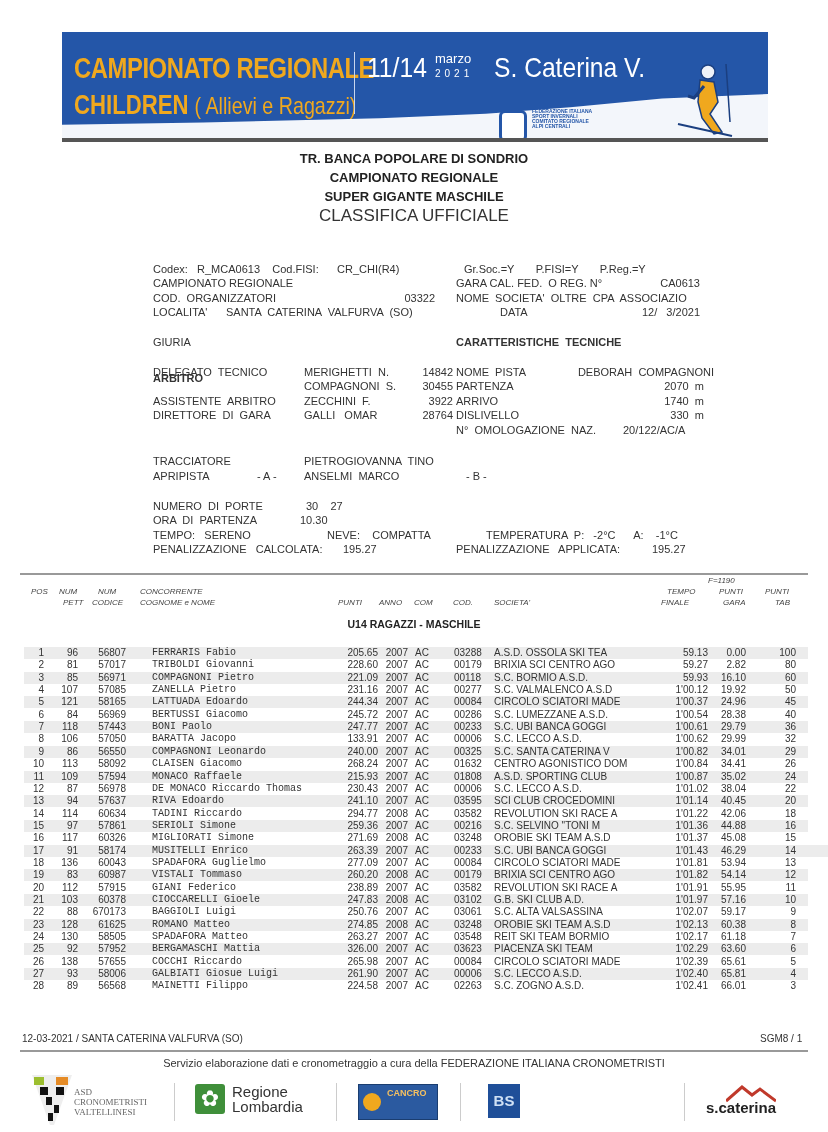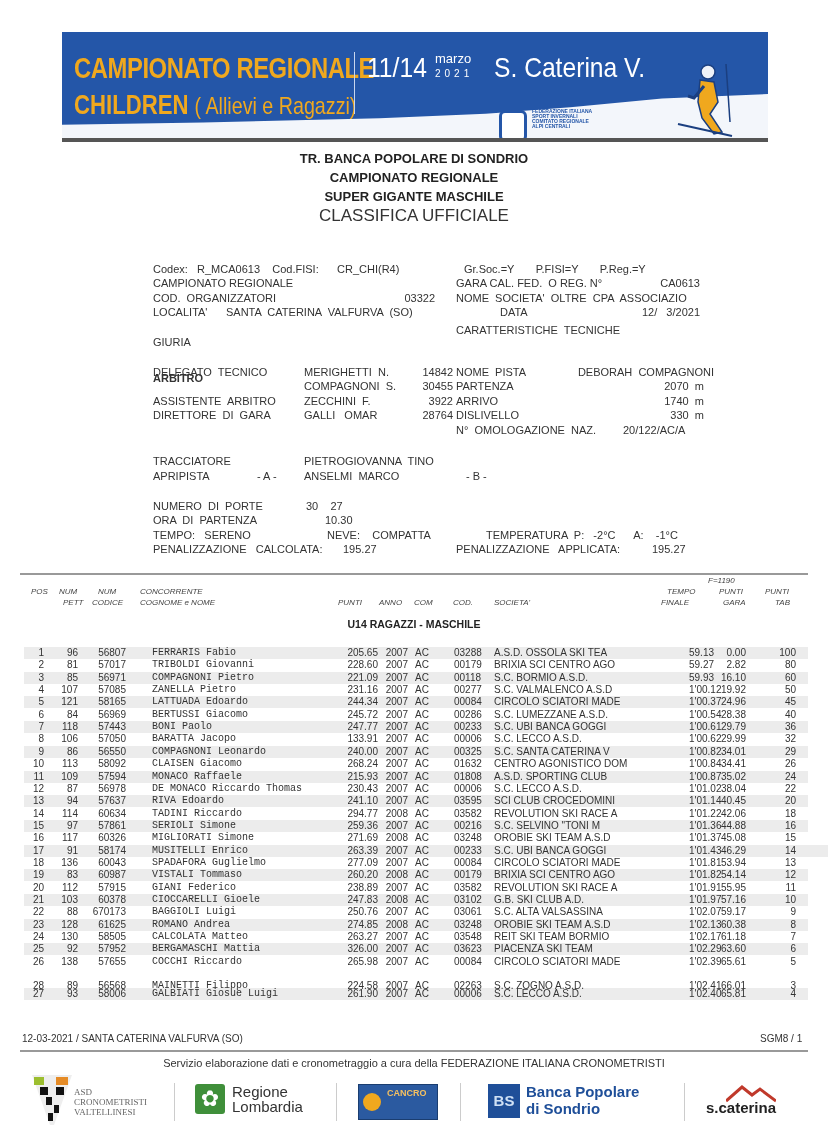--- a/index.html
+++ b/index.html
@@ -40,21 +40,21 @@
   .row span { position:absolute; top:0; line-height:12px; white-space:nowrap; }
   .c-pos { left:0; width:20px; text-align:right; }
   .c-pett { left:30px; width:24px; text-align:right; }
   .c-cod { left:60px; width:42px; text-align:right; }
   .c-name { left:128px;font-family:Liberation Mono, monospace; }
   .c-punti { left:306px; width:48px; text-align:right; }
   .c-anno { left:358px; width:26px; text-align:right; }
   .c-com { left:391px; }
   .c-soccod { left:430px; }
   .c-soc { left:470px; }
-  .c-time { left:665px; width:44px; }
+  .c-time { left:640px; width:44px; text-align:right; }
   .c-gara { left:686px; width:36px; text-align:right; }
   .c-tab { left:744px; width:28px; text-align:right; }
 
   #rule2 { left:20px; top:1050px; width:788px; height:2px; background:#999; }
   .foot { font-size:10px; color:#333; }
 
   
   .logo { position:absolute; top:1075px; height:50px; }
   .vsep { position:absolute; top:1083px; width:1px; height:38px; background:#ccc; }
 </style>
@@ -94,21 +94,21 @@
 <div class="abs info r" style="left:620px; width:80px; top:277px;">CA0613</div>
 <div class="abs info" style="left:153px; top:292px;">COD.  ORGANIZZATORI</div>
 <div class="abs info r" style="left:380px; width:55px; top:292px;">03322</div>
 <div class="abs info" style="left:456px; top:292px;">NOME  SOCIETA'  OLTRE  CPA  ASSOCIAZIO</div>
 <div class="abs info" style="left:153px; top:306px;">LOCALITA'</div>
 <div class="abs info" style="left:226px; top:306px;">SANTA  CATERINA  VALFURVA  (SO)</div>
 <div class="abs info" style="left:456px; top:306px;padding-left:44px;">DATA</div>
 <div class="abs info r" style="left:600px; width:100px; top:306px;">12/   3/2021</div>
 
 <div class="abs info" style="left:153px; top:336px;">GIURIA</div>
-<div class="abs info" style="left:456px; top:324px;">CARATTERISTICHE  TECNICHE</div>
+<div class="abs info" style="left:456px; top:336px;font-weight:bold;">CARATTERISTICHE  TECNICHE</div>
 
 <div class="abs info" style="left:153px; top:366px;">DELEGATO  TECNICO</div>
 <div class="abs info" style="left:304px; top:366px;">MERIGHETTI  N.</div>
 <div class="abs info r" style="left:405px; width:48px; top:366px;">14842</div>
 <div class="abs info" style="left:153px; top:372px;font-weight:bold;">ARBITRO</div>
 <div class="abs info" style="left:304px; top:380px;">COMPAGNONI  S.</div>
 <div class="abs info r" style="left:405px; width:48px; top:380px;">30455</div>
 <div class="abs info" style="left:153px; top:395px;">ASSISTENTE  ARBITRO</div>
 <div class="abs info" style="left:304px; top:395px;">ZECCHINI  F.</div>
 <div class="abs info r" style="left:405px; width:48px; top:395px;">3922</div>
@@ -130,21 +130,21 @@
 <div class="abs info" style="left:153px; top:455px;">TRACCIATORE</div>
 <div class="abs info" style="left:304px; top:455px;">PIETROGIOVANNA  TINO</div>
 <div class="abs info" style="left:153px; top:470px;">APRIPISTA</div>
 <div class="abs info" style="left:257px; top:470px;">- A -</div>
 <div class="abs info" style="left:304px; top:470px;">ANSELMI  MARCO</div>
 <div class="abs info" style="left:466px; top:470px;">- B -</div>
 
 <div class="abs info" style="left:153px; top:500px;">NUMERO  DI  PORTE</div>
 <div class="abs info" style="left:306px; top:500px;">30    27</div>
 <div class="abs info" style="left:153px; top:514px;">ORA  DI  PARTENZA</div>
-<div class="abs info" style="left:325px; top:514px;">10.30</div>
+<div class="abs info" style="left:300px; top:514px;">10.30</div>
 <div class="abs info" style="left:153px; top:529px;">TEMPO:   SERENO</div>
 <div class="abs info" style="left:327px; top:529px;">NEVE:    COMPATTA</div>
 <div class="abs info" style="left:486px; top:529px;">TEMPERATURA  P:   -2°C      A:    -1°C</div>
 <div class="abs info" style="left:153px; top:543px;">PENALIZZAZIONE   CALCOLATA:</div>
 <div class="abs info" style="left:343px; top:543px;">195.27</div>
 <div class="abs info" style="left:456px; top:543px;">PENALIZZAZIONE   APPLICATA:</div>
 <div class="abs info" style="left:652px; top:543px;">195.27</div>
 
 <div id="rule1" class="abs"></div>
 <div class="abs hdr" style="left:31px; top:587px;">POS</div>
@@ -475,35 +475,35 @@
       <span class="c-soccod">03061</span>
       <span class="c-soc">S.C.   ALTA  VALSASSINA</span>
       <span class="c-time">1'02.07</span>
       <span class="c-gara">59.17</span>
       <span class="c-tab">9</span>
     </div>
     <div class="row shade" style="top: 918.7px;">
       <span class="c-pos">23</span>
       <span class="c-pett">128</span>
       <span class="c-cod">61625</span>
-      <span class="c-name">ROMANO  Andrea</span>
+      <span class="c-name">ROMANO  Matteo</span>
       <span class="c-punti">274.85</span>
       <span class="c-anno">2008</span>
       <span class="c-com">AC</span>
       <span class="c-soccod">03248</span>
       <span class="c-soc">OROBIE  SKI  TEAM  A.S.D</span>
       <span class="c-time">1'02.13</span>
       <span class="c-gara">60.38</span>
       <span class="c-tab">8</span>
     </div>
     <div class="row" style="top: 931.05px;">
       <span class="c-pos">24</span>
       <span class="c-pett">130</span>
       <span class="c-cod">58505</span>
-      <span class="c-name">CALCOLATA  Matteo</span>
+      <span class="c-name">SPADAFORA  Matteo</span>
       <span class="c-punti">263.27</span>
       <span class="c-anno">2007</span>
       <span class="c-com">AC</span>
       <span class="c-soccod">03548</span>
       <span class="c-soc">REIT  SKI  TEAM  BORMIO</span>
       <span class="c-time">1'02.17</span>
       <span class="c-gara">61.18</span>
       <span class="c-tab">7</span>
     </div>
     <div class="row shade" style="top: 943.4px;">
@@ -527,21 +527,21 @@
       <span class="c-name">COCCHI  Riccardo</span>
       <span class="c-punti">265.98</span>
       <span class="c-anno">2007</span>
       <span class="c-com">AC</span>
       <span class="c-soccod">00084</span>
       <span class="c-soc">CIRCOLO  SCIATORI  MADE</span>
       <span class="c-time">1'02.39</span>
       <span class="c-gara">65.61</span>
       <span class="c-tab">5</span>
     </div>
-    <div class="row shade" style="top: 968.1px; margin-top: 20px;">
+    <div class="row shade" style="top: 968.1px;">
       <span class="c-pos">27</span>
       <span class="c-pett">93</span>
       <span class="c-cod">58006</span>
       <span class="c-name">GALBIATI   Giosue   Luigi</span>
       <span class="c-punti">261.90</span>
       <span class="c-anno">2007</span>
       <span class="c-com">AC</span>
       <span class="c-soccod">00006</span>
       <span class="c-soc">S.C.   LECCO  A.S.D.</span>
       <span class="c-time">1'02.40</span>
@@ -597,24 +597,20 @@
 <div class="vsep" style="left:336px;"></div>
 <div class="logo" style="left:358px; width:80px;">
   <div style="position:absolute; left:0; top:9px; width:78px; height:34px; background:#2b5aa0; border:1px solid #1a3d70;">
     <div style="position:absolute; left:4px; top:8px; width:18px; height:18px; border-radius:50%; background:#f0a81e;"></div>
     <div style="position:absolute; left:28px; top:3px; font-size:9px; color:#f5c060; font-weight:bold;">CANCRO</div>
   </div>
 </div>
 <div class="vsep" style="left:460px;"></div>
 <div class="logo" style="left:488px; width:160px;">
   <div style="position:absolute; left:0; top:9px; width:32px; height:34px; background:#1f4f99; color:#cfe0f5; font-weight:bold; font-size:15px; line-height:34px; text-align:center;">BS</div>
-  <div style="position:absolute; left:38px; top:8px; font-size:15px; line-height:17px; color:#1f4f99; font-weight:bold;">
-    <div>Banca Popolare</div>
-    <div>di Sondrio</div>
-  </div>
 </div>
 <div class="vsep" style="left:684px;"></div>
 <div class="logo" style="left:704px; width:100px;">
   <svg width="50" height="20" viewBox="0 0 50 20" style="position:absolute; left:22px; top:8px;">
     <polyline points="0,18 16,4 26,12 34,6 50,18" fill="none" stroke="#c0392b" stroke-width="3"></polyline>
   </svg>
   <div style="position:absolute; left:2px; top:24px; font-size:15px; font-weight:bold; color:#222;">s.caterina</div>
 </div>
 
 </body></html>

